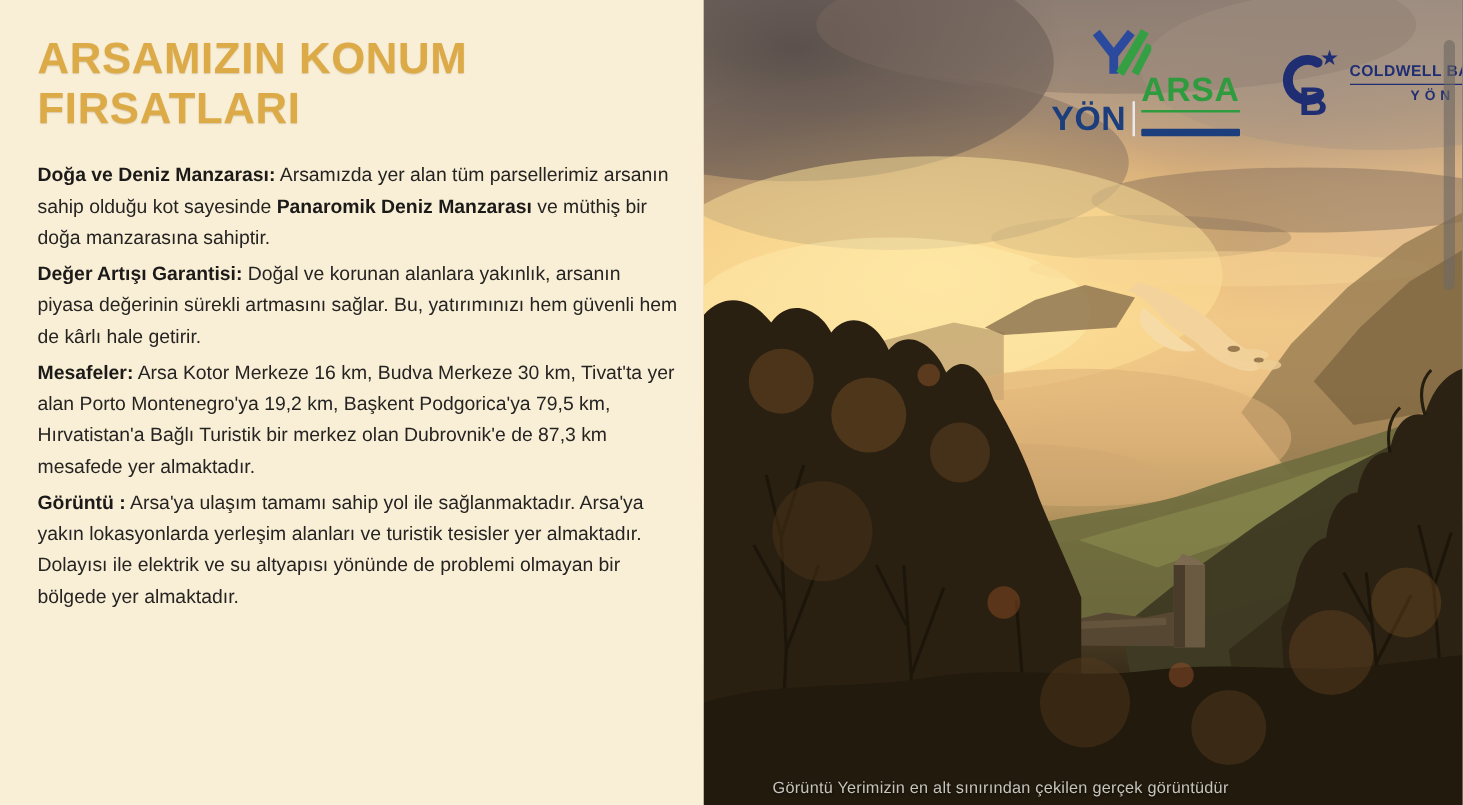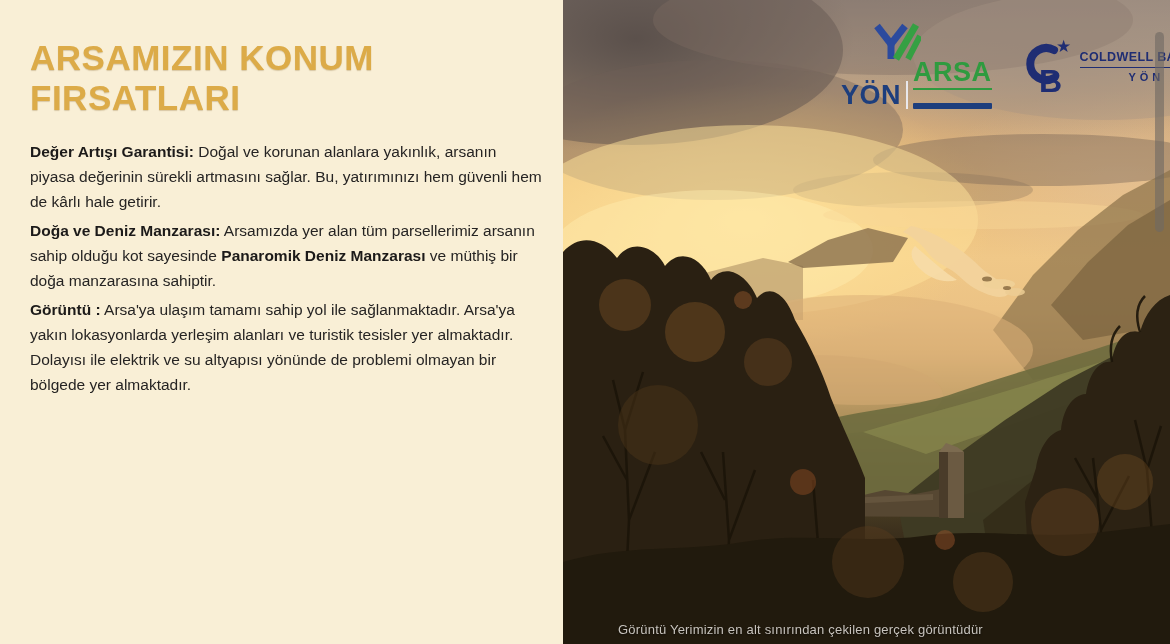--- a/index.html
+++ b/index.html
@@ -3,21 +3,21 @@
 <meta charset="utf-8">
 <style>
   html,body{margin:0;padding:0;background:#2a2a2a;}
   .slide{
     position:relative;width:1170px;height:644px;overflow:hidden;
     font-family:"Liberation Sans",sans-serif;background:#f9efd6;
   }
   
   .left-panel{
     position:absolute;left:0;top:0;width:563px;height:644px;
-    background:#f9efd6;padding:38px 18px 0 30px;box-sizing:border-box;
+    background:#f9efd6;padding:27px 18px 0 30px;box-sizing:border-box;
   }
   .title{
     margin:0 0 21px 0;
     font-size:35px;line-height:40px;font-weight:800;letter-spacing:0.5px;
     color:#dcab48;white-space:pre-line;
     text-shadow:0 1px 1px rgba(120,85,20,0.25);
   }
   .para{
     margin:0 0 4px 0;max-width:515px;
     font-size:15.5px;line-height:25px;color:#262423;
@@ -70,26 +70,27 @@
 </style>
 </head>
 <body>
 
 <div class="slide">
 
   <div class="left-panel">
     <h1 class="title">ARSAMIZIN KONUM
 FIRSATLARI</h1>
 
+    <p class="para"><b>Doğa ve Deniz Manzarası:</b><span> Arsamızda yer alan tüm parsellerimiz arsanın sahip olduğu kot sayesinde </span><b>Panaromik Deniz Manzarası</b><span> ve müthiş bir doğa manzarasına sahiptir.</span></p>
+
     <p class="para"><b>Değer Artışı Garantisi:</b><span> Doğal ve korunan alanlara yakınlık, arsanın piyasa değerinin sürekli artmasını sağlar. Bu, yatırımınızı hem güvenli hem de kârlı hale getirir.</span></p>
 
-    <p class="para"><b>Doğa ve Deniz Manzarası:</b><span> Arsamızda yer alan tüm parsellerimiz arsanın sahip olduğu kot sayesinde </span><b>Panaromik Deniz Manzarası</b><span> ve müthiş bir doğa manzarasına sahiptir.</span></p>
-
-
-
+
+
+    <p class="para"><b>Mesafeler:</b><span> Arsa Kotor Merkeze 16 km, Budva Merkeze 30 km, Tivat'ta yer alan Porto Montenegro'ya 19,2 km,  Başkent Podgorica'ya 79,5 km, Hırvatistan'a Bağlı Turistik bir merkez olan Dubrovnik'e de 87,3 km mesafede yer almaktadır.</span></p>
 
     <p class="para"><b>Görüntü :</b><span> Arsa'ya ulaşım tamamı sahip yol ile sağlanmaktadır. Arsa'ya yakın lokasyonlarda yerleşim alanları ve turistik tesisler yer almaktadır. Dolayısı ile elektrik ve su altyapısı yönünde de problemi olmayan bir bölgede yer almaktadır.</span></p>
   </div>
 
   <div class="photo-panel">
 
     <svg class="scenery" viewBox="0 0 607 644" aria-hidden="true">
 
       <ellipse cx="70" cy="50" rx="210" ry="95" fill="rgba(88,77,73,0.50)"></ellipse>
       <ellipse cx="150" cy="130" rx="190" ry="70" fill="rgba(110,95,88,0.38)"></ellipse>

